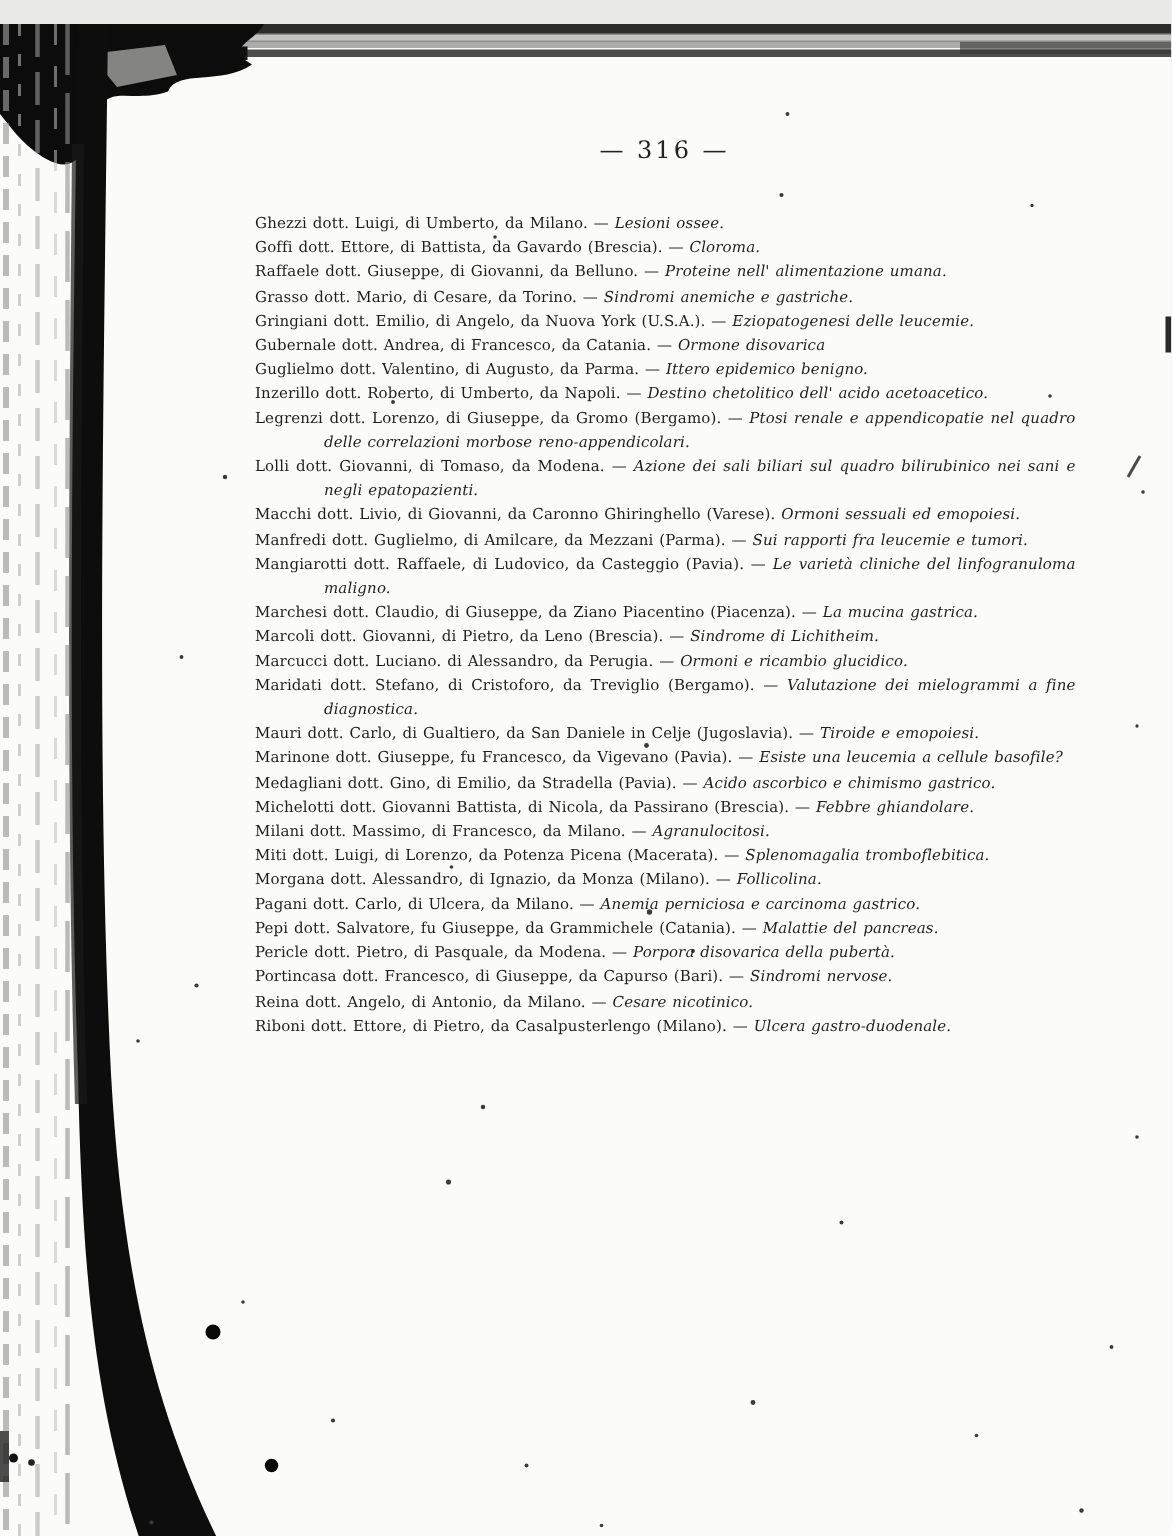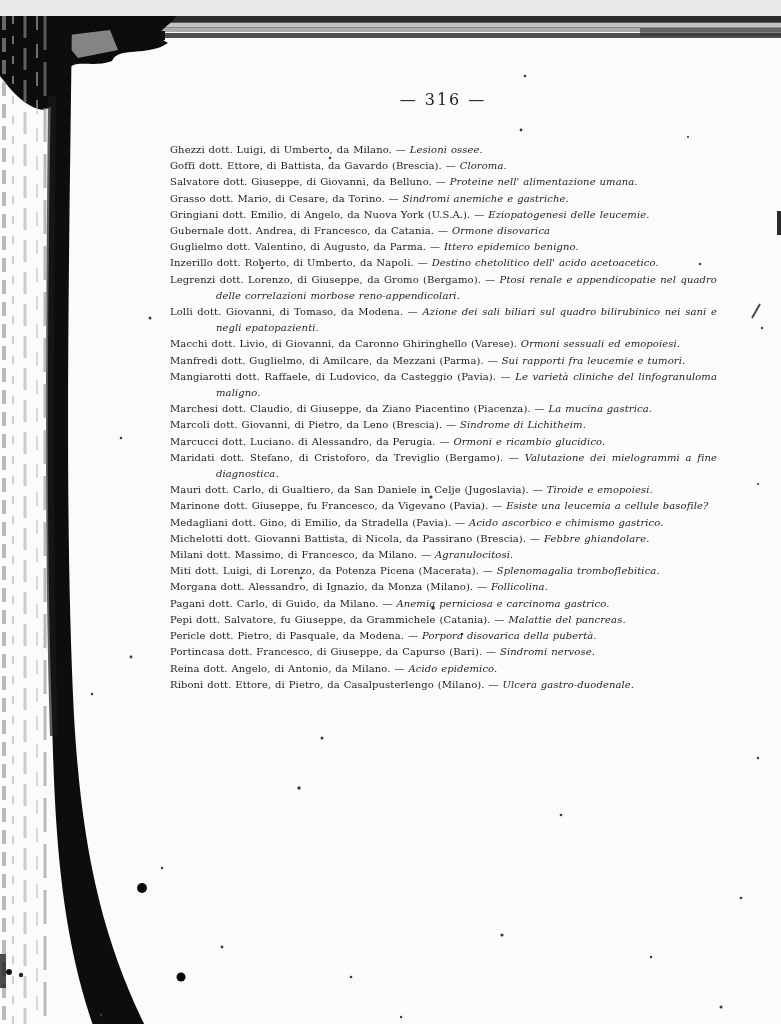--- a/index.html
+++ b/index.html
@@ -115,21 +115,21 @@
       <circle cx="721" cy="991" r="1.5"></circle>
         <circle cx="525" cy="60" r="1.3"></circle>
     </g>
   </svg>
 
   <div class="page-number">— 316 —</div>
 
   <div class="entries">
       <p class="entry"><span class="roman">Ghezzi dott. Luigi, di Umberto, da Milano. —</span> <span class="work">Lesioni ossee.</span></p>
       <p class="entry"><span class="roman">Goffi dott. Ettore, di Battista, da Gavardo (Brescia). —</span> <span class="work">Cloroma.</span></p>
-      <p class="entry"><span class="roman">Salvatore dott. Giuseppe, di Giovanni, da Belluno. —</span> <span class="work">Proteine nell' alimentazione umana.</span></p>
+      <p class="entry"><span class="roman">Raffaele dott. Giuseppe, di Giovanni, da Belluno. —</span> <span class="work">Proteine nell' alimentazione umana.</span></p>
       <p class="entry"><span class="roman">Grasso dott. Mario, di Cesare, da Torino. —</span> <span class="work">Sindromi anemiche e gastriche.</span></p>
       <p class="entry"><span class="roman">Gringiani dott. Emilio, di Angelo, da Nuova York (U.S.A.). —</span> <span class="work">Eziopatogenesi delle leucemie.</span></p>
       <p class="entry"><span class="roman">Gubernale dott. Andrea, di Francesco, da Catania. —</span> <span class="work">Ormone disovarica</span></p>
       <p class="entry"><span class="roman">Guglielmo dott. Valentino, di Augusto, da Parma. —</span> <span class="work">Ittero epidemico benigno.</span></p>
       <p class="entry"><span class="roman">Inzerillo dott. Roberto, di Umberto, da Napoli. —</span> <span class="work">Destino chetolitico dell' acido acetoacetico.</span></p>
       <p class="entry"><span class="roman">Legrenzi dott. Lorenzo, di Giuseppe, da Gromo (Bergamo). —</span> <span class="work">Ptosi renale e appendicopatie nel quadro delle correlazioni morbose reno-appendicolari.</span></p>
       <p class="entry"><span class="roman">Lolli dott. Giovanni, di Tomaso, da Modena. —</span> <span class="work">Azione dei sali biliari sul quadro bilirubinico nei sani e negli epatopazienti.</span></p>
       <p class="entry"><span class="roman">Macchi dott. Livio, di Giovanni, da Caronno Ghiringhello (Varese).</span> <span class="work">Ormoni sessuali ed emopoiesi.</span></p>
       <p class="entry"><span class="roman">Manfredi dott. Guglielmo, di Amilcare, da Mezzani (Parma). —</span> <span class="work">Sui rapporti fra leucemie e tumori.</span></p>
       <p class="entry"><span class="roman">Mangiarotti dott. Raffaele, di Ludovico, da Casteggio (Pavia). —</span> <span class="work">Le varietà cliniche del linfogranuloma maligno.</span></p>
@@ -137,21 +137,21 @@
       <p class="entry"><span class="roman">Marcoli dott. Giovanni, di Pietro, da Leno (Brescia). —</span> <span class="work">Sindrome di Lichitheim.</span></p>
       <p class="entry"><span class="roman">Marcucci dott. Luciano. di Alessandro, da Perugia. —</span> <span class="work">Ormoni e ricambio glucidico.</span></p>
       <p class="entry"><span class="roman">Maridati dott. Stefano, di Cristoforo, da Treviglio (Bergamo). —</span> <span class="work">Valutazione dei mielogrammi a fine diagnostica.</span></p>
       <p class="entry"><span class="roman">Mauri dott. Carlo, di Gualtiero, da San Daniele in Celje (Jugoslavia). —</span> <span class="work">Tiroide e emopoiesi.</span></p>
       <p class="entry"><span class="roman">Marinone dott. Giuseppe, fu Francesco, da Vigevano (Pavia). —</span> <span class="work">Esiste una leucemia a cellule basofile?</span></p>
       <p class="entry"><span class="roman">Medagliani dott. Gino, di Emilio, da Stradella (Pavia). —</span> <span class="work">Acido ascorbico e chimismo gastrico.</span></p>
       <p class="entry"><span class="roman">Michelotti dott. Giovanni Battista, di Nicola, da Passirano (Brescia). —</span> <span class="work">Febbre ghiandolare.</span></p>
       <p class="entry"><span class="roman">Milani dott. Massimo, di Francesco, da Milano. —</span> <span class="work">Agranulocitosi.</span></p>
       <p class="entry"><span class="roman">Miti dott. Luigi, di Lorenzo, da Potenza Picena (Macerata). —</span> <span class="work">Splenomagalia tromboflebitica.</span></p>
       <p class="entry"><span class="roman">Morgana dott. Alessandro, di Ignazio, da Monza (Milano). —</span> <span class="work">Follicolina.</span></p>
-      <p class="entry"><span class="roman">Pagani dott. Carlo, di Guido, da Milano. —</span> <span class="work">Anemia perniciosa e carcinoma gastrico.</span></p>
+      <p class="entry"><span class="roman">Pagani dott. Carlo, di Ulcera, da Milano. —</span> <span class="work">Anemia perniciosa e carcinoma gastrico.</span></p>
       <p class="entry"><span class="roman">Pepi dott. Salvatore, fu Giuseppe, da Grammichele (Catania). —</span> <span class="work">Malattie del pancreas.</span></p>
       <p class="entry"><span class="roman">Pericle dott. Pietro, di Pasquale, da Modena. —</span> <span class="work">Porpora disovarica della pubertà.</span></p>
       <p class="entry"><span class="roman">Portincasa dott. Francesco, di Giuseppe, da Capurso (Bari). —</span> <span class="work">Sindromi nervose.</span></p>
-      <p class="entry"><span class="roman">Reina dott. Angelo, di Antonio, da Milano. —</span> <span class="work">Acido epidemico.</span></p>
+      <p class="entry"><span class="roman">Reina dott. Angelo, di Antonio, da Milano. —</span> <span class="work">Cesare nicotinico.</span></p>
       <p class="entry"><span class="roman">Riboni dott. Ettore, di Pietro, da Casalpusterlengo (Milano). —</span> <span class="work">Ulcera gastro-duodenale.</span></p>
     </div>
 
 </div>
 
 </body></html>

